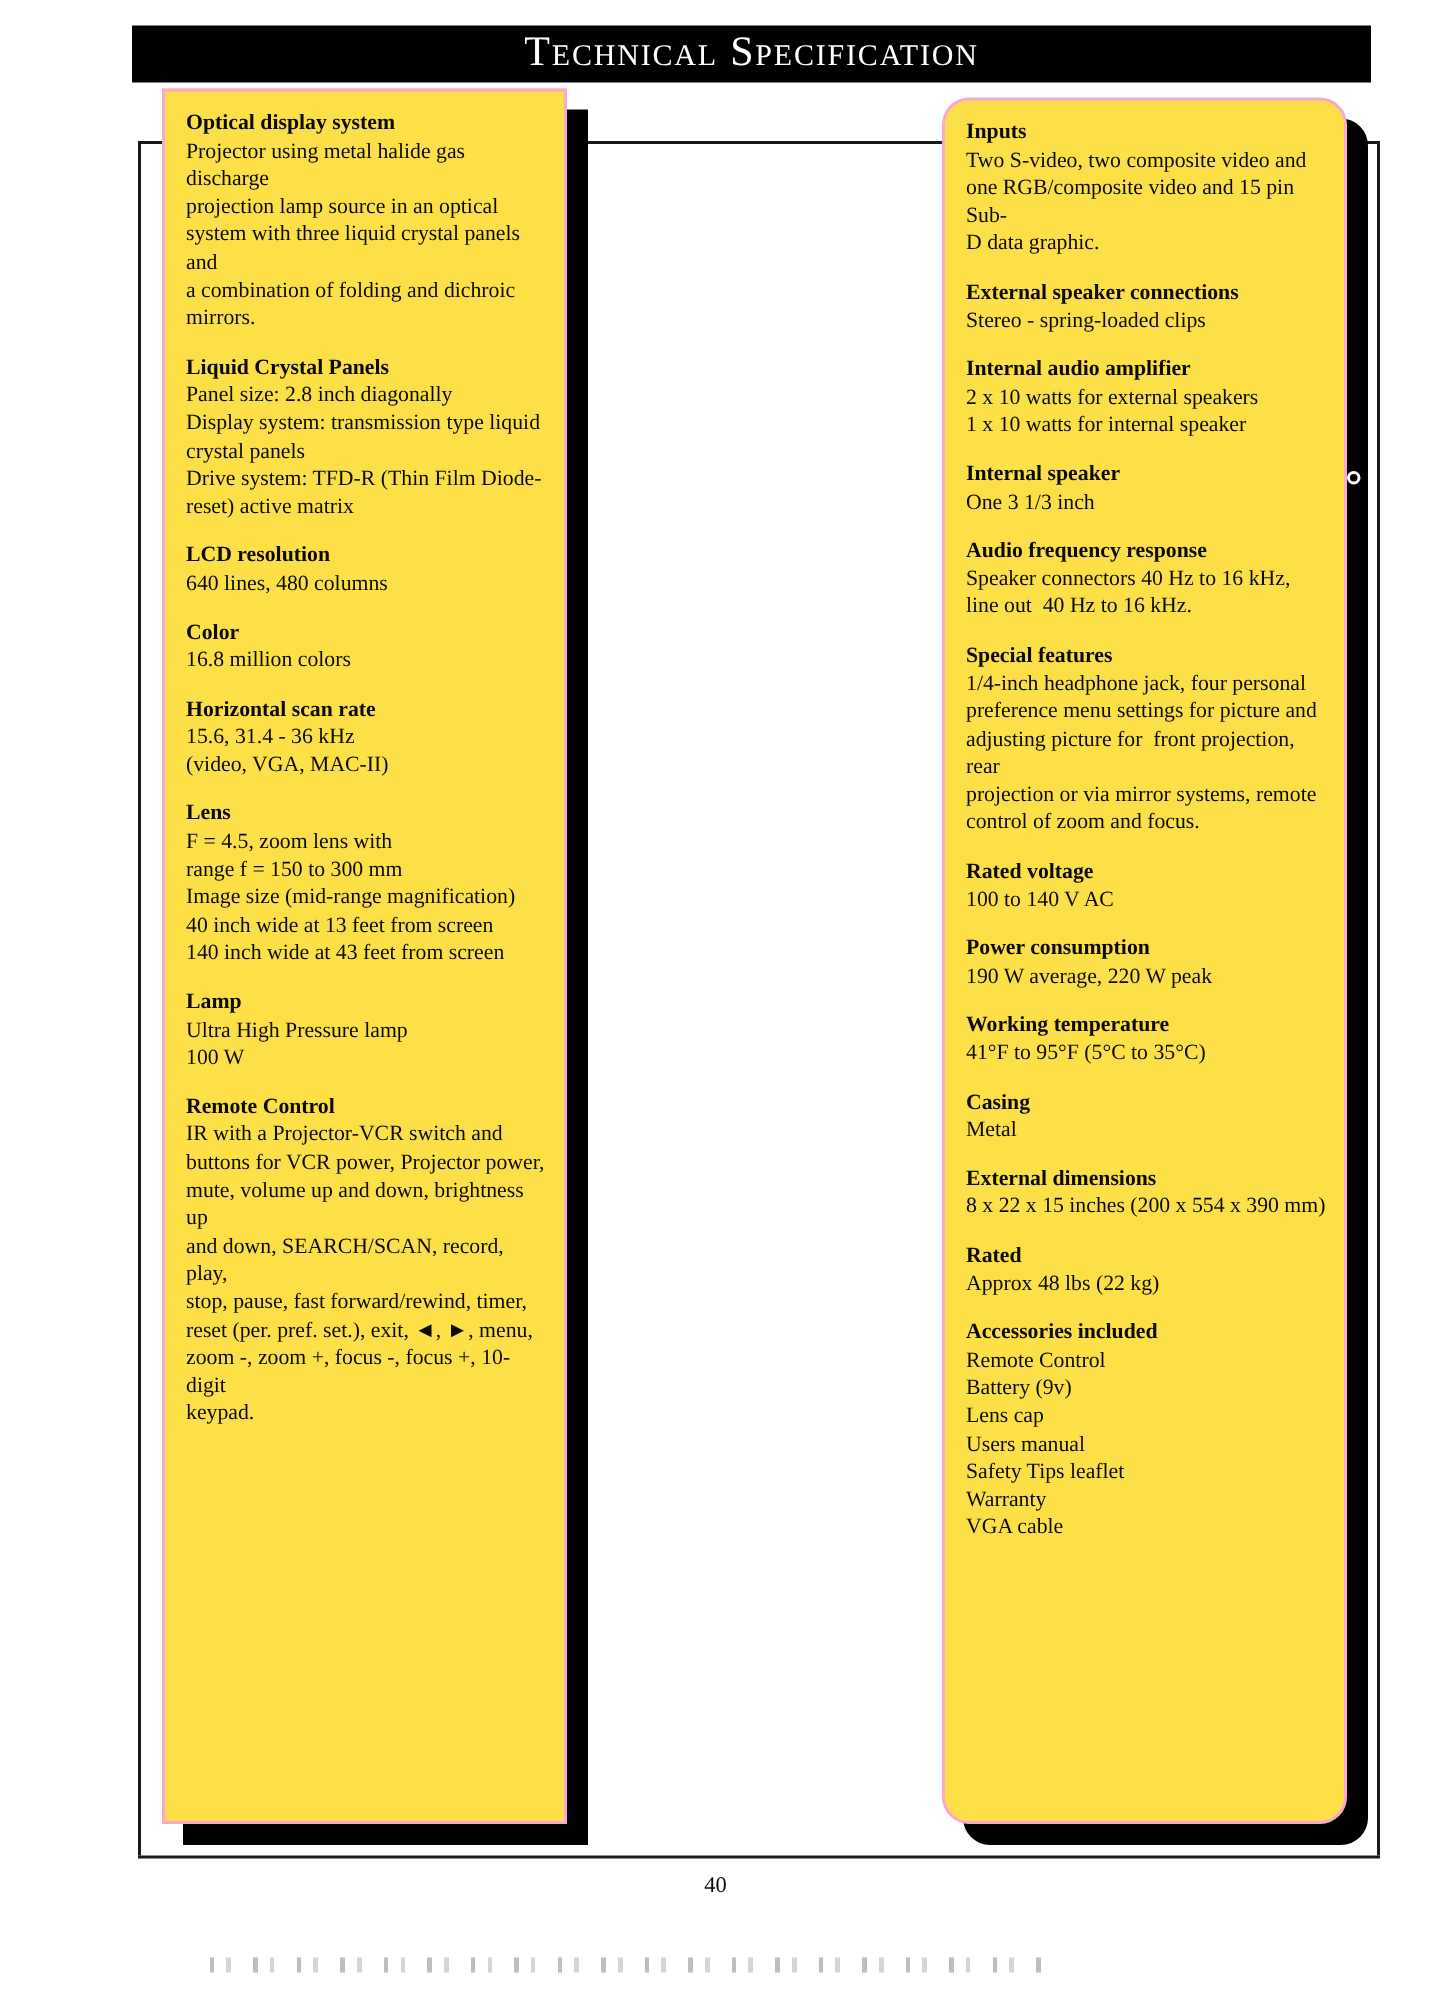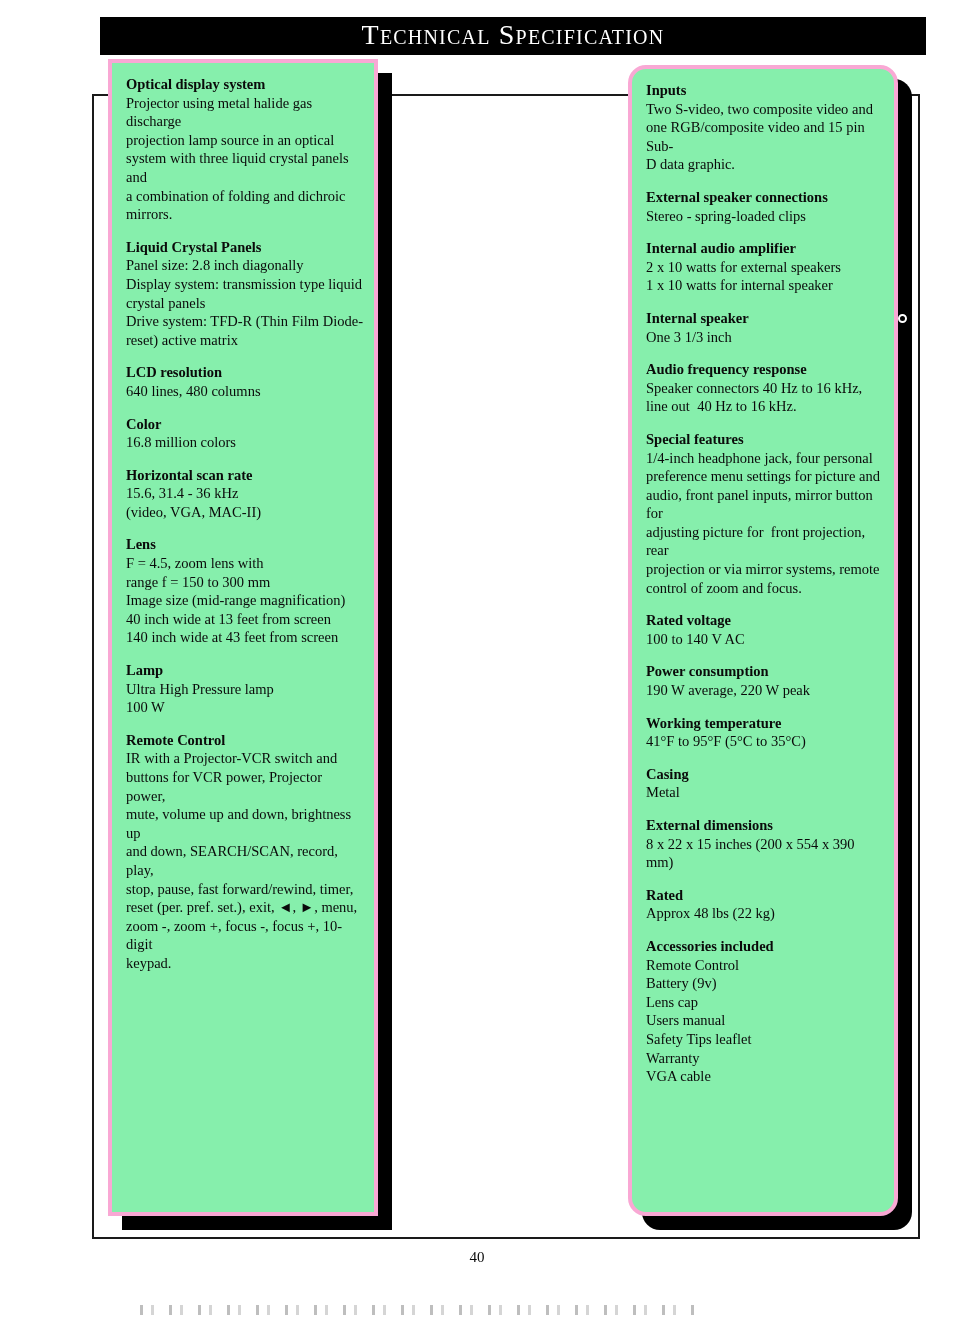--- a/index.html
+++ b/index.html
@@ -30,21 +30,21 @@
     border-right: 2px solid #1a1a1a;
     border-bottom: 2px solid #1a1a1a;
     box-sizing: border-box;
     pointer-events: none;
   }
   .page-frame.no-bottom { border-bottom: none; }
 
   
   .banner {
     position: absolute;
-    left: 100px;
+    left: 88px;
     top: 17px;
     width: 826px;
     height: 38px;
     background: #000000;
     display: flex;
     align-items: center;
     justify-content: center;
   }
   .banner-title {
     color: #ffffff;
@@ -53,22 +53,22 @@
     font-variant: small-caps;
     letter-spacing: 1.2px;
     line-height: 1;
     white-space: nowrap;
     padding-bottom: 2px;
   }
 
   
   .spec-box {
     position: absolute;
-    background: #86efac;
-    border: 4px solid #f9a8d4;
+    background: #fde047;
+    border: 2px solid #f9a8d4;
     box-sizing: border-box;
     box-shadow: 14px 14px 0 0 #000000;
     z-index: 3;
   }
   .spec-box.left {
     left: 108px;
     top: 59px;
     width: 270px;
     height: 1157px;
   }
@@ -241,21 +241,20 @@
       </div>
       <div class="spec-group">
         <p class="spec-heading">Audio frequency response</p>
         <p class="spec-line">Speaker connectors 40 Hz to 16 kHz,</p>
         <p class="spec-line">line out  40 Hz to 16 kHz.</p>
       </div>
       <div class="spec-group">
         <p class="spec-heading">Special features</p>
         <p class="spec-line">1/4-inch headphone jack, four personal</p>
         <p class="spec-line">preference menu settings for picture and</p>
-        <p class="spec-line">audio, front panel inputs, mirror button for</p>
         <p class="spec-line">adjusting picture for  front projection, rear</p>
         <p class="spec-line">projection or via mirror systems, remote</p>
         <p class="spec-line">control of zoom and focus.</p>
       </div>
       <div class="spec-group">
         <p class="spec-heading">Rated voltage</p>
         <p class="spec-line">100 to 140 V AC</p>
       </div>
       <div class="spec-group">
         <p class="spec-heading">Power consumption</p>

